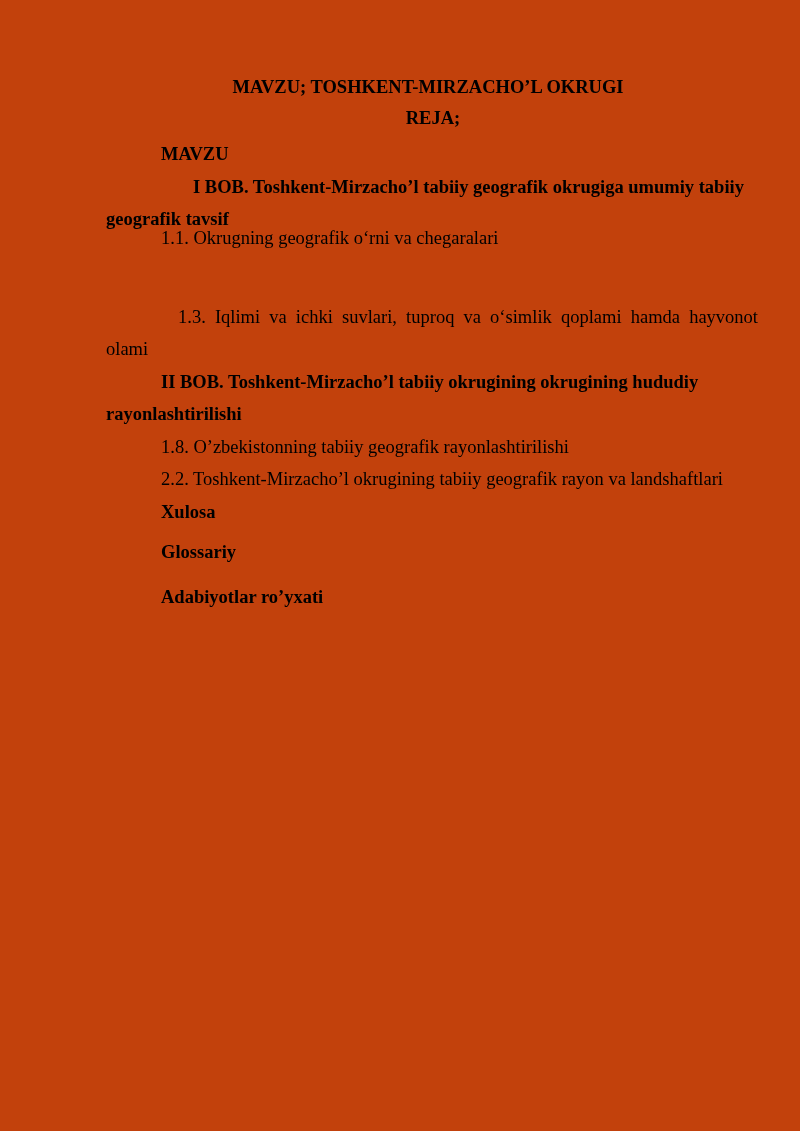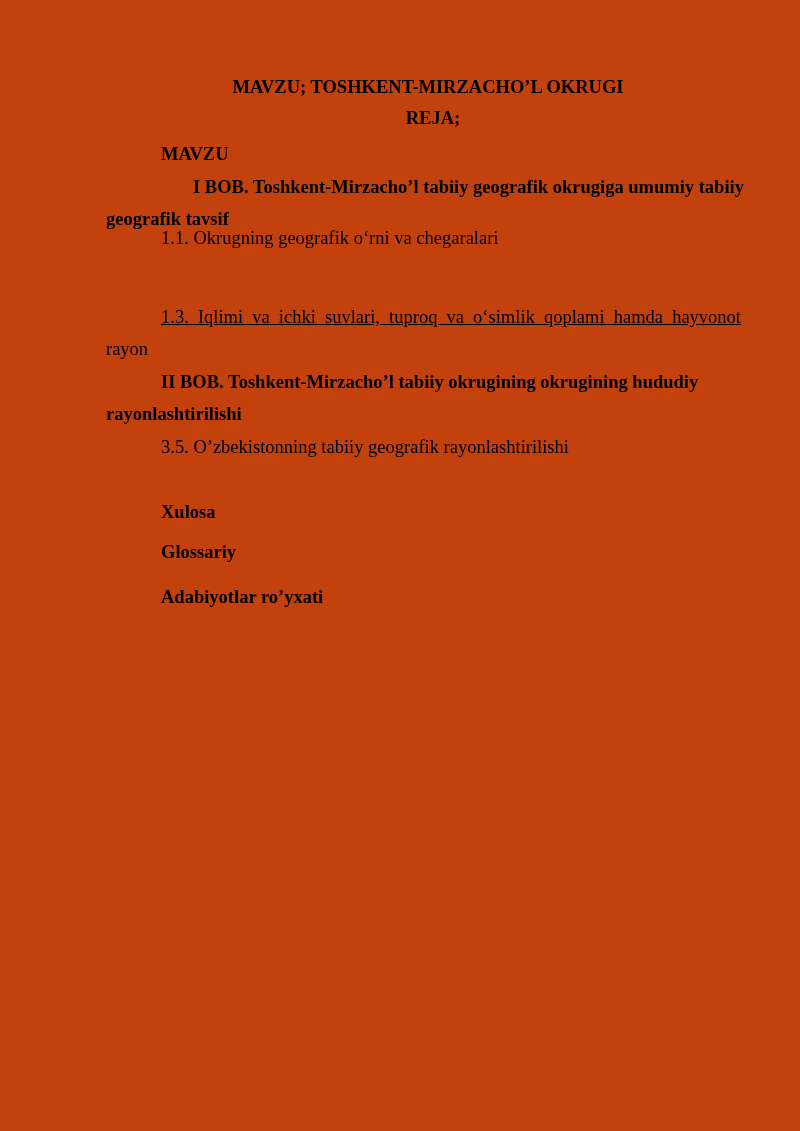--- a/index.html
+++ b/index.html
@@ -8,39 +8,40 @@
       position: absolute; left: 0; top: 0; width: 800px; height: 1131px;
       background: #c2410c; color: #000000;
       font-family: "Liberation Serif", serif;
       font-size: 18.5px;
     }
     .line { position: absolute; white-space: nowrap; line-height: 22px; }
     .bold { font-weight: bold; }
     .center { left: 0; width: 856px; text-align: center; }
     .indent { left: 161px; }
     .flush { left: 106px; }
-    .justify { left: 161px; width: 580px; text-align: justify; text-align-last: justify; text-decoration: underline; }
+    .justify { left: 178px; width: 580px; text-align: justify; text-align-last: justify; }
   </style>
 </head>
 <body>
 
 <div class="page">
   <div class="line bold center" style="top:76px; left:0; width:856px;">MAVZU; TOSHKENT-MIRZACHO’L OKRUGI</div>
   <div class="line bold center" style="top:107px; width:866px;">REJA;</div>
 
   <div class="line bold indent" style="top:143px;">MAVZU</div>
 
   <div class="line bold indent" style="top:176px;margin-left:32px;">I BOB. Toshkent-Mirzacho’l tabiiy geografik okrugiga umumiy tabiiy</div>
   <div class="line bold flush" style="top:208px;">geografik tavsif</div>
 
   <div class="line indent" style="top:227px;">1.1. Okrugning geografik o‘rni va chegaralari</div>
   <div class="line justify" style="top:306px;">1.3. Iqlimi va ichki suvlari, tuproq va o‘simlik qoplami hamda hayvonot</div>
-  <div class="line flush" style="top:338px;">rayon</div>
+  <div class="line flush" style="top:338px;">olami</div>
 
   <div class="line bold indent" style="top:371px;">II BOB. Toshkent-Mirzacho’l tabiiy okrugining okrugining hududiy</div>
   <div class="line bold flush" style="top:403px;">rayonlashtirilishi</div>
 
-  <div class="line indent" style="top:436px;">3.5. O’zbekistonning tabiiy geografik rayonlashtirilishi</div>
+  <div class="line indent" style="top:436px;">1.8. O’zbekistonning tabiiy geografik rayonlashtirilishi</div>
+  <div class="line indent" style="top:468px;">2.2. Toshkent-Mirzacho’l okrugining tabiiy geografik rayon va landshaftlari</div>
 
   <div class="line bold indent" style="top:501px;">Xulosa</div>
   <div class="line bold indent" style="top:533px;margin-top:8px;">Glossariy</div>
   <div class="line bold indent" style="top:586px;">Adabiyotlar ro’yxati</div>
 </div>
 
 </body></html>

